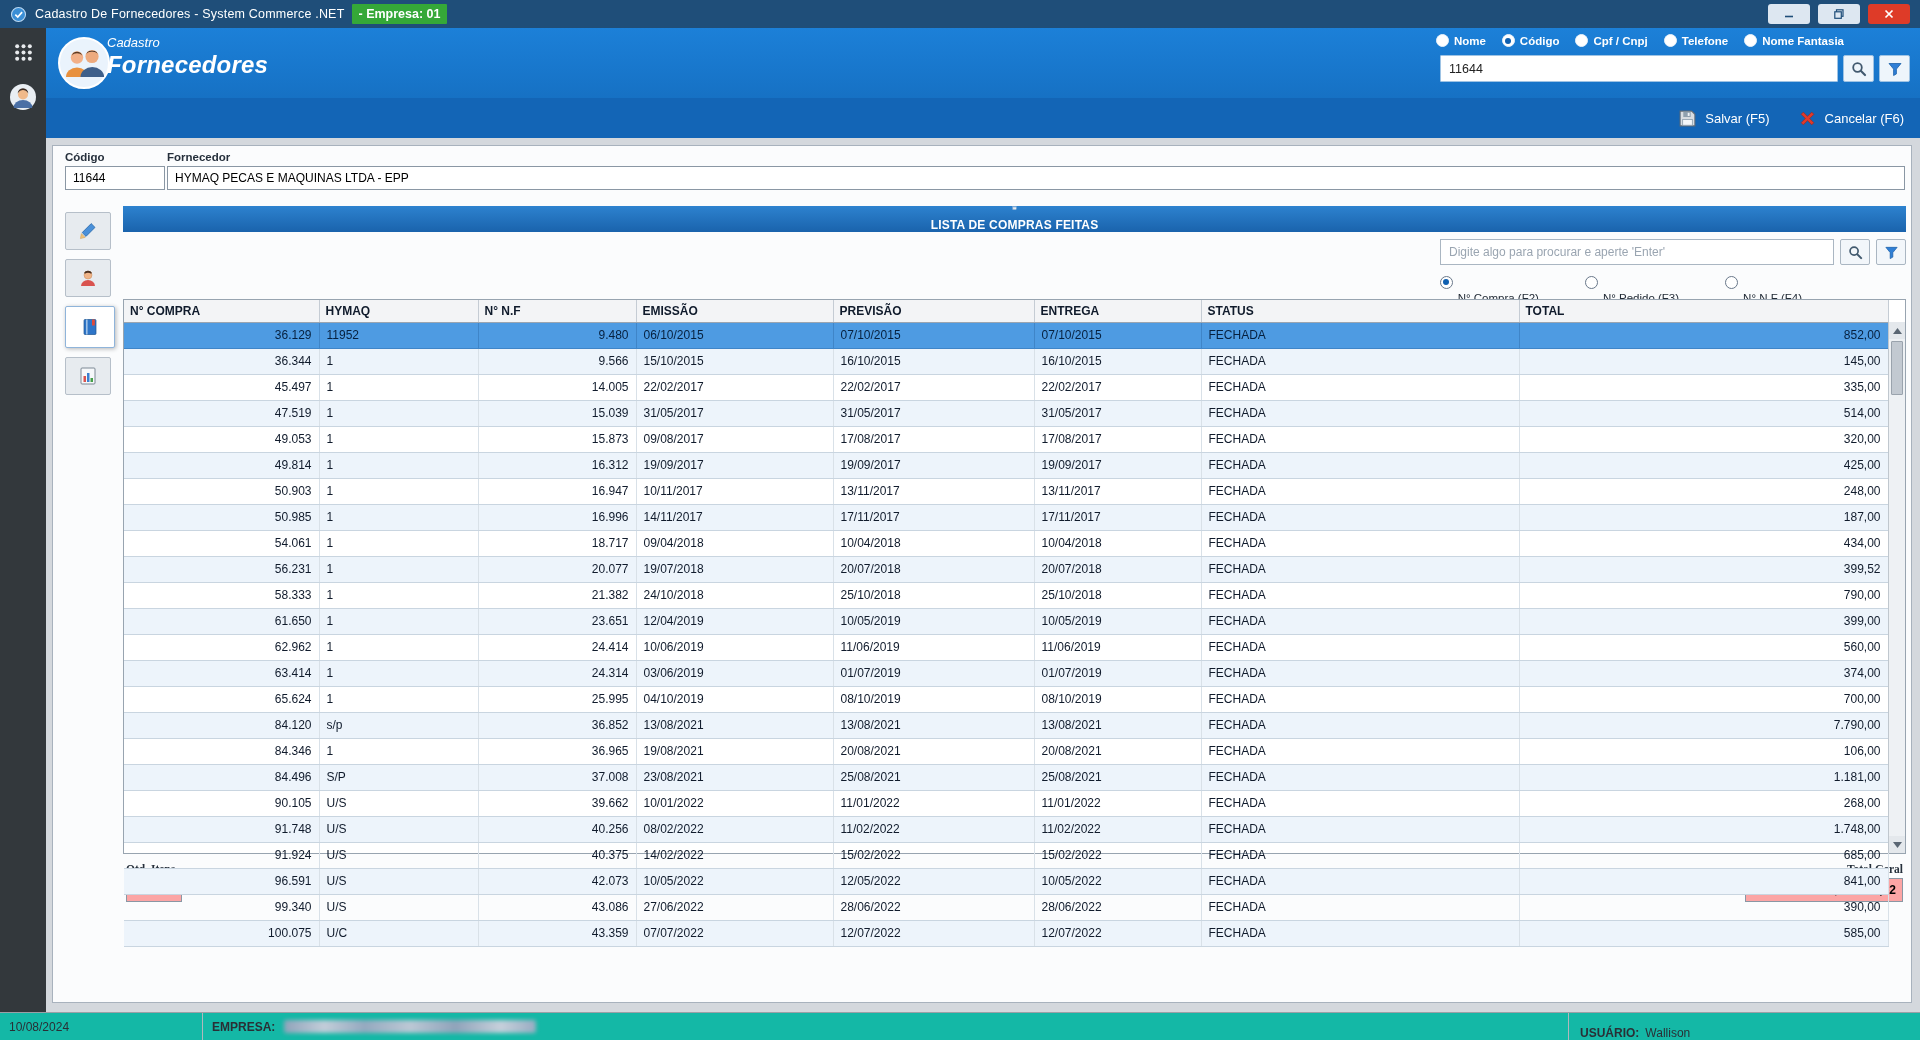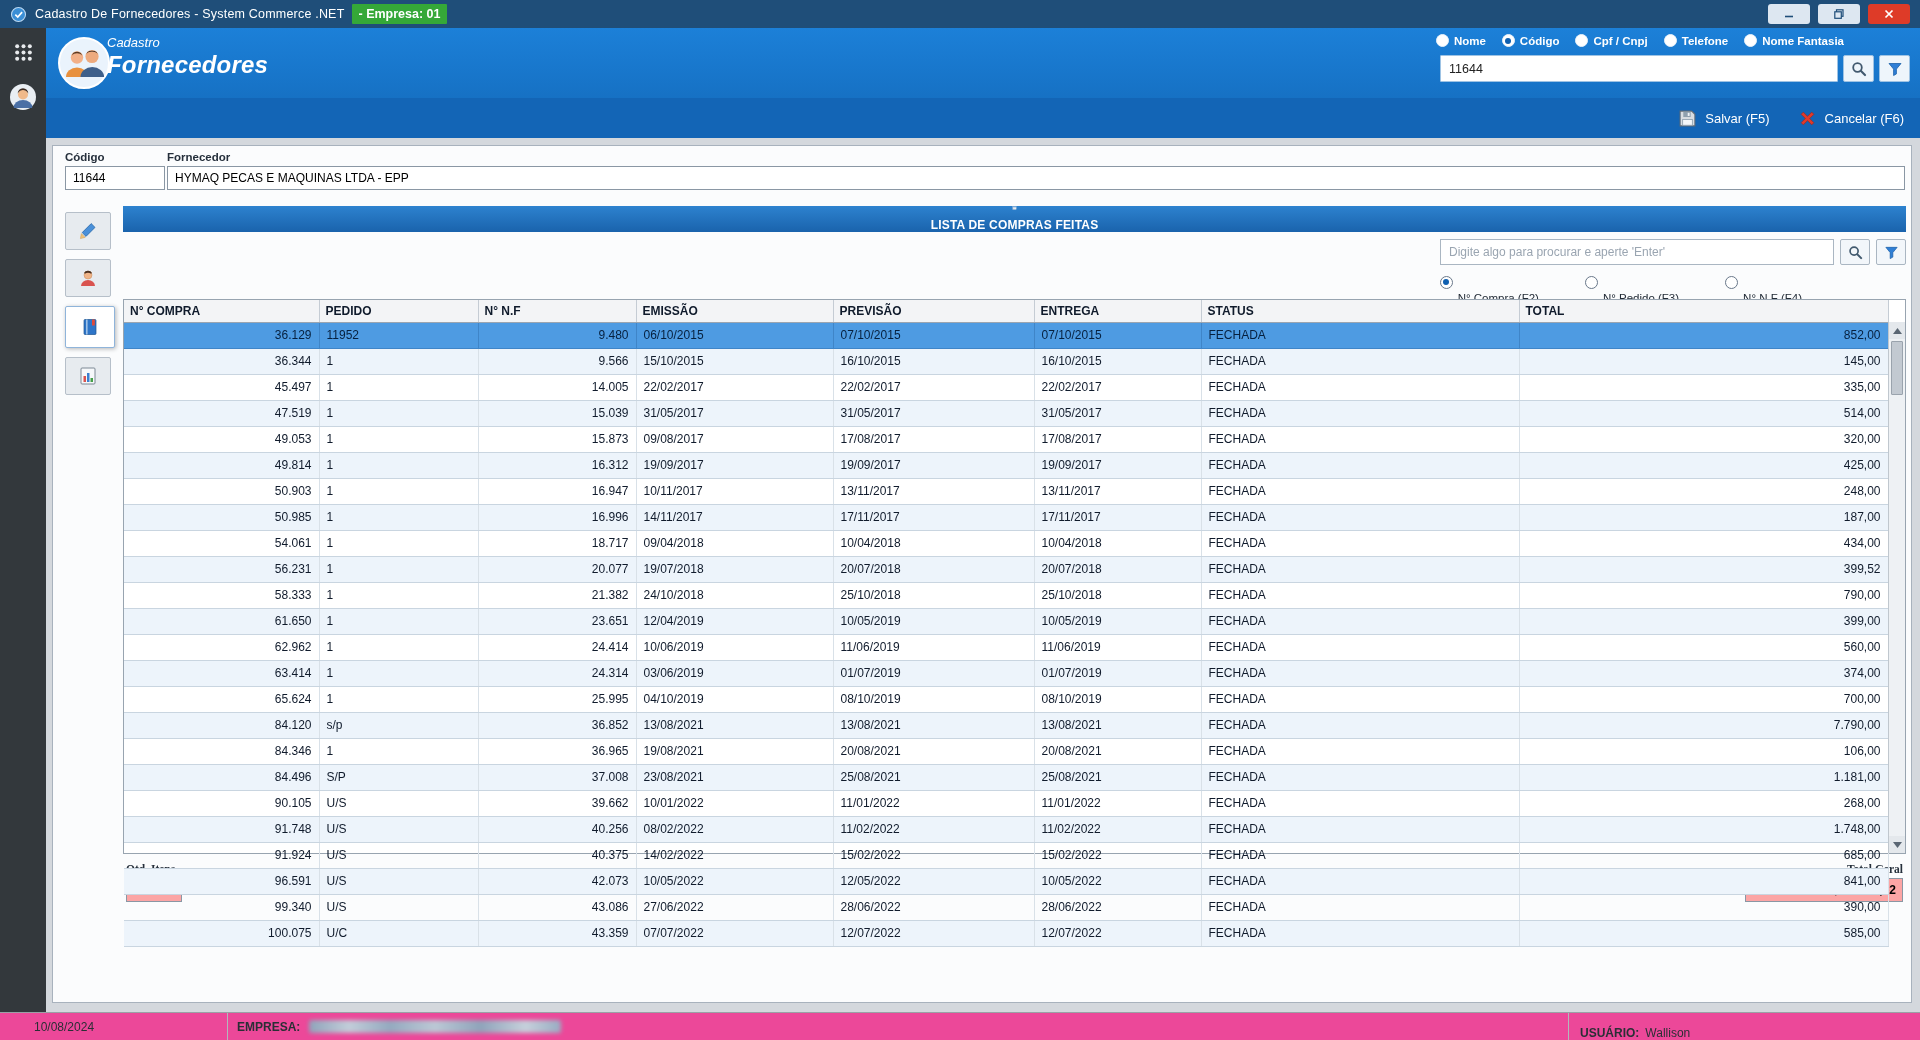--- a/index.html
+++ b/index.html
@@ -118,22 +118,22 @@
   
   .grid-footer { display: flex; justify-content: space-between; margin-top: 9px; padding: 0 3px; }
   .footer-field label { display: block; font-size: 11.5px; font-weight: bold; color: #26303c; margin-bottom: 3px; font-family: Liberation Serif, serif; }
   .footer-field input { height: 24px; border: 1px solid #8a97a4; background: #fca5a5; font-size: 12px; padding: 0 6px; }
   #qtd-input { width: 56px; text-align: center; }
   #total-input { width: 158px; text-align: right; font-weight: bold; }
   .footer-field.right { text-align: right; }
 
   
   .statusbar { position: absolute; left: 0; top: 1012px; width: 1920px; height: 28px;
-    background: #ec4899; border-top: 1px solid #9aa0a6; display: flex; align-items: center;
-    font-size: 12px; color: #2a2f35; padding-left: 25px; }
+    background: #14b8a6; border-top: 1px solid #9aa0a6; display: flex; align-items: center;
+    font-size: 12px; color: #2a2f35; }
   .sb-date { width: 202px; padding-left: 9px; }
   .sb-empresa { flex: 1; display: flex; align-items: center; gap: 9px; border-left: 1px solid #b2b7bc;
     height: 100%; padding-left: 9px; }
   .sb-user { width: 352px; border-left: 1px solid #b2b7bc; height: 100%; display: flex;
     align-items: flex-end; gap: 6px; padding-left: 11px; }
   .sb-label { font-weight: bold; }
   .redacted { width: 252px; height: 13px; border-radius: 2px; filter: blur(2px);
     background: linear-gradient(90deg, #8fa3ba, #c2cdd9 16%, #94a9bf 32%, #bcc8d5 50%, #8fa3ba 68%, #c6d0db 86%, #98acc2); }
 </style>
 </head>
@@ -362,21 +362,21 @@
               <col style="width:158px">
               <col style="width:197px">
             <col style="width:201px">
               <col style="width:167px">
               <col style="width:318px">
               <col style="width:369px">
           </colgroup>
           <thead>
             <tr>
                 <th>N° COMPRA</th>
-                <th>PEDIDO</th>
+                <th>HYMAQ</th>
                 <th>N° N.F</th>
                 <th>EMISSÃO</th>
                 <th>PREVISÃO</th>
                 <th>ENTREGA</th>
                 <th>STATUS</th>
                 <th>TOTAL</th>
               </tr>
           </thead>
           <tbody>
               <tr class="selected">

